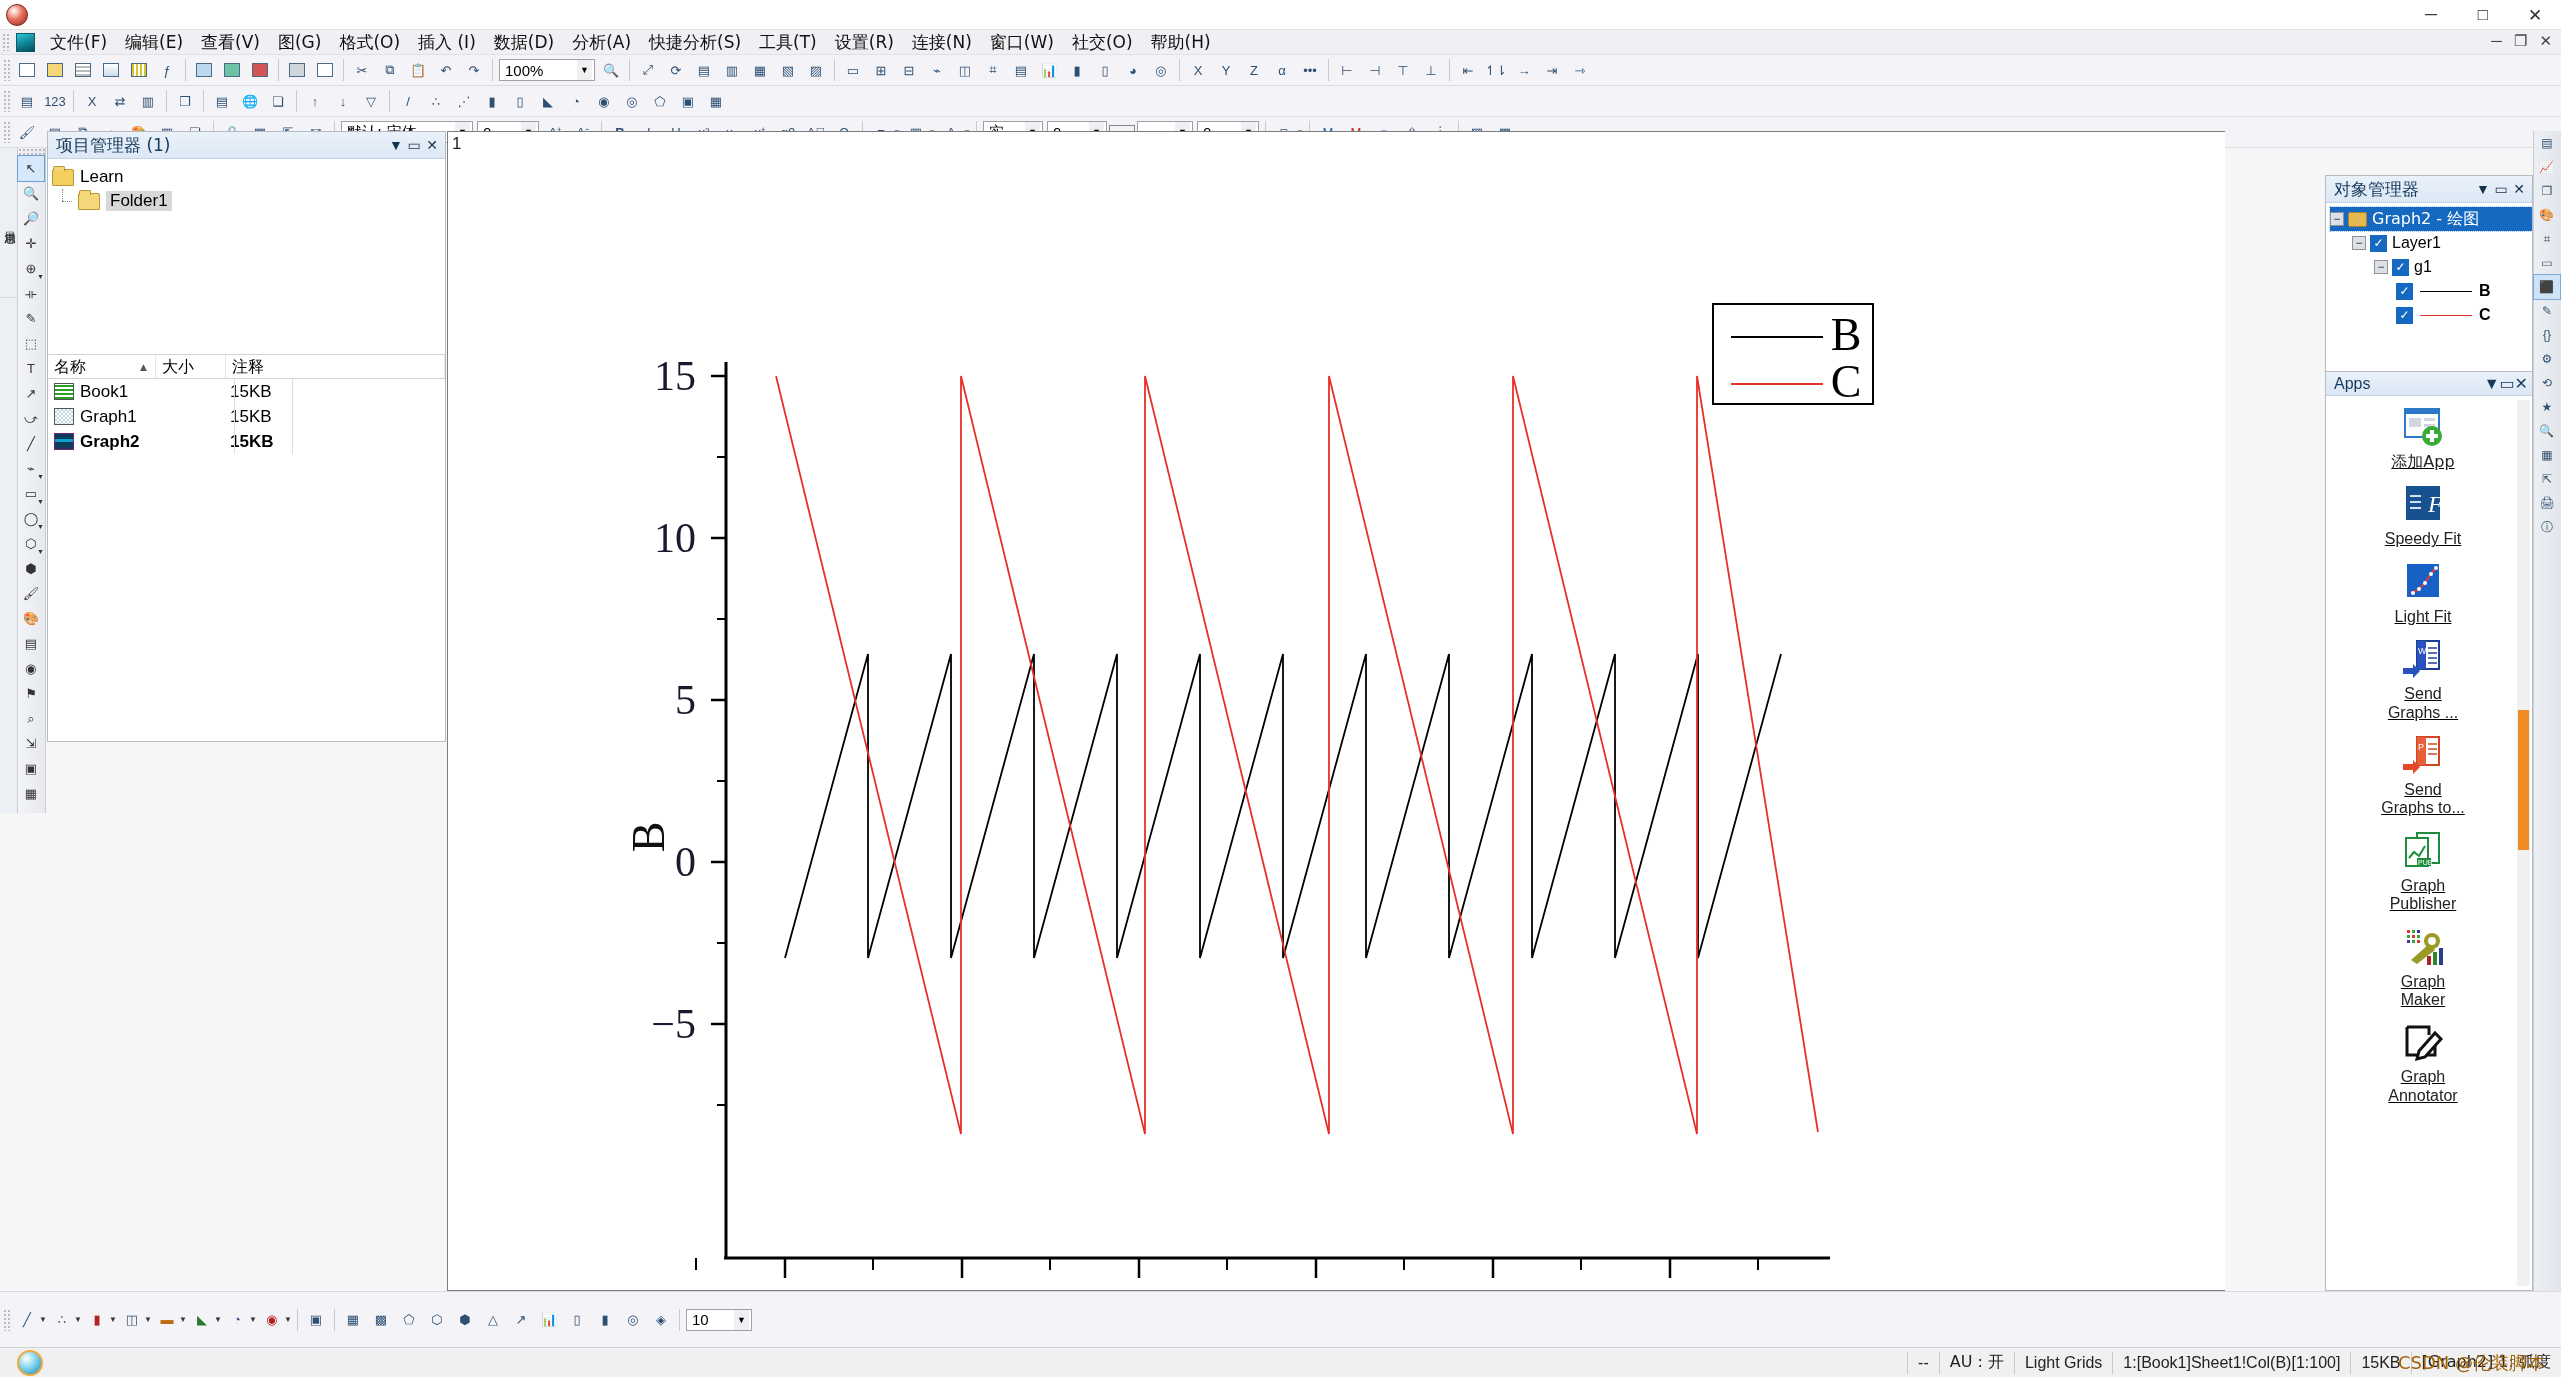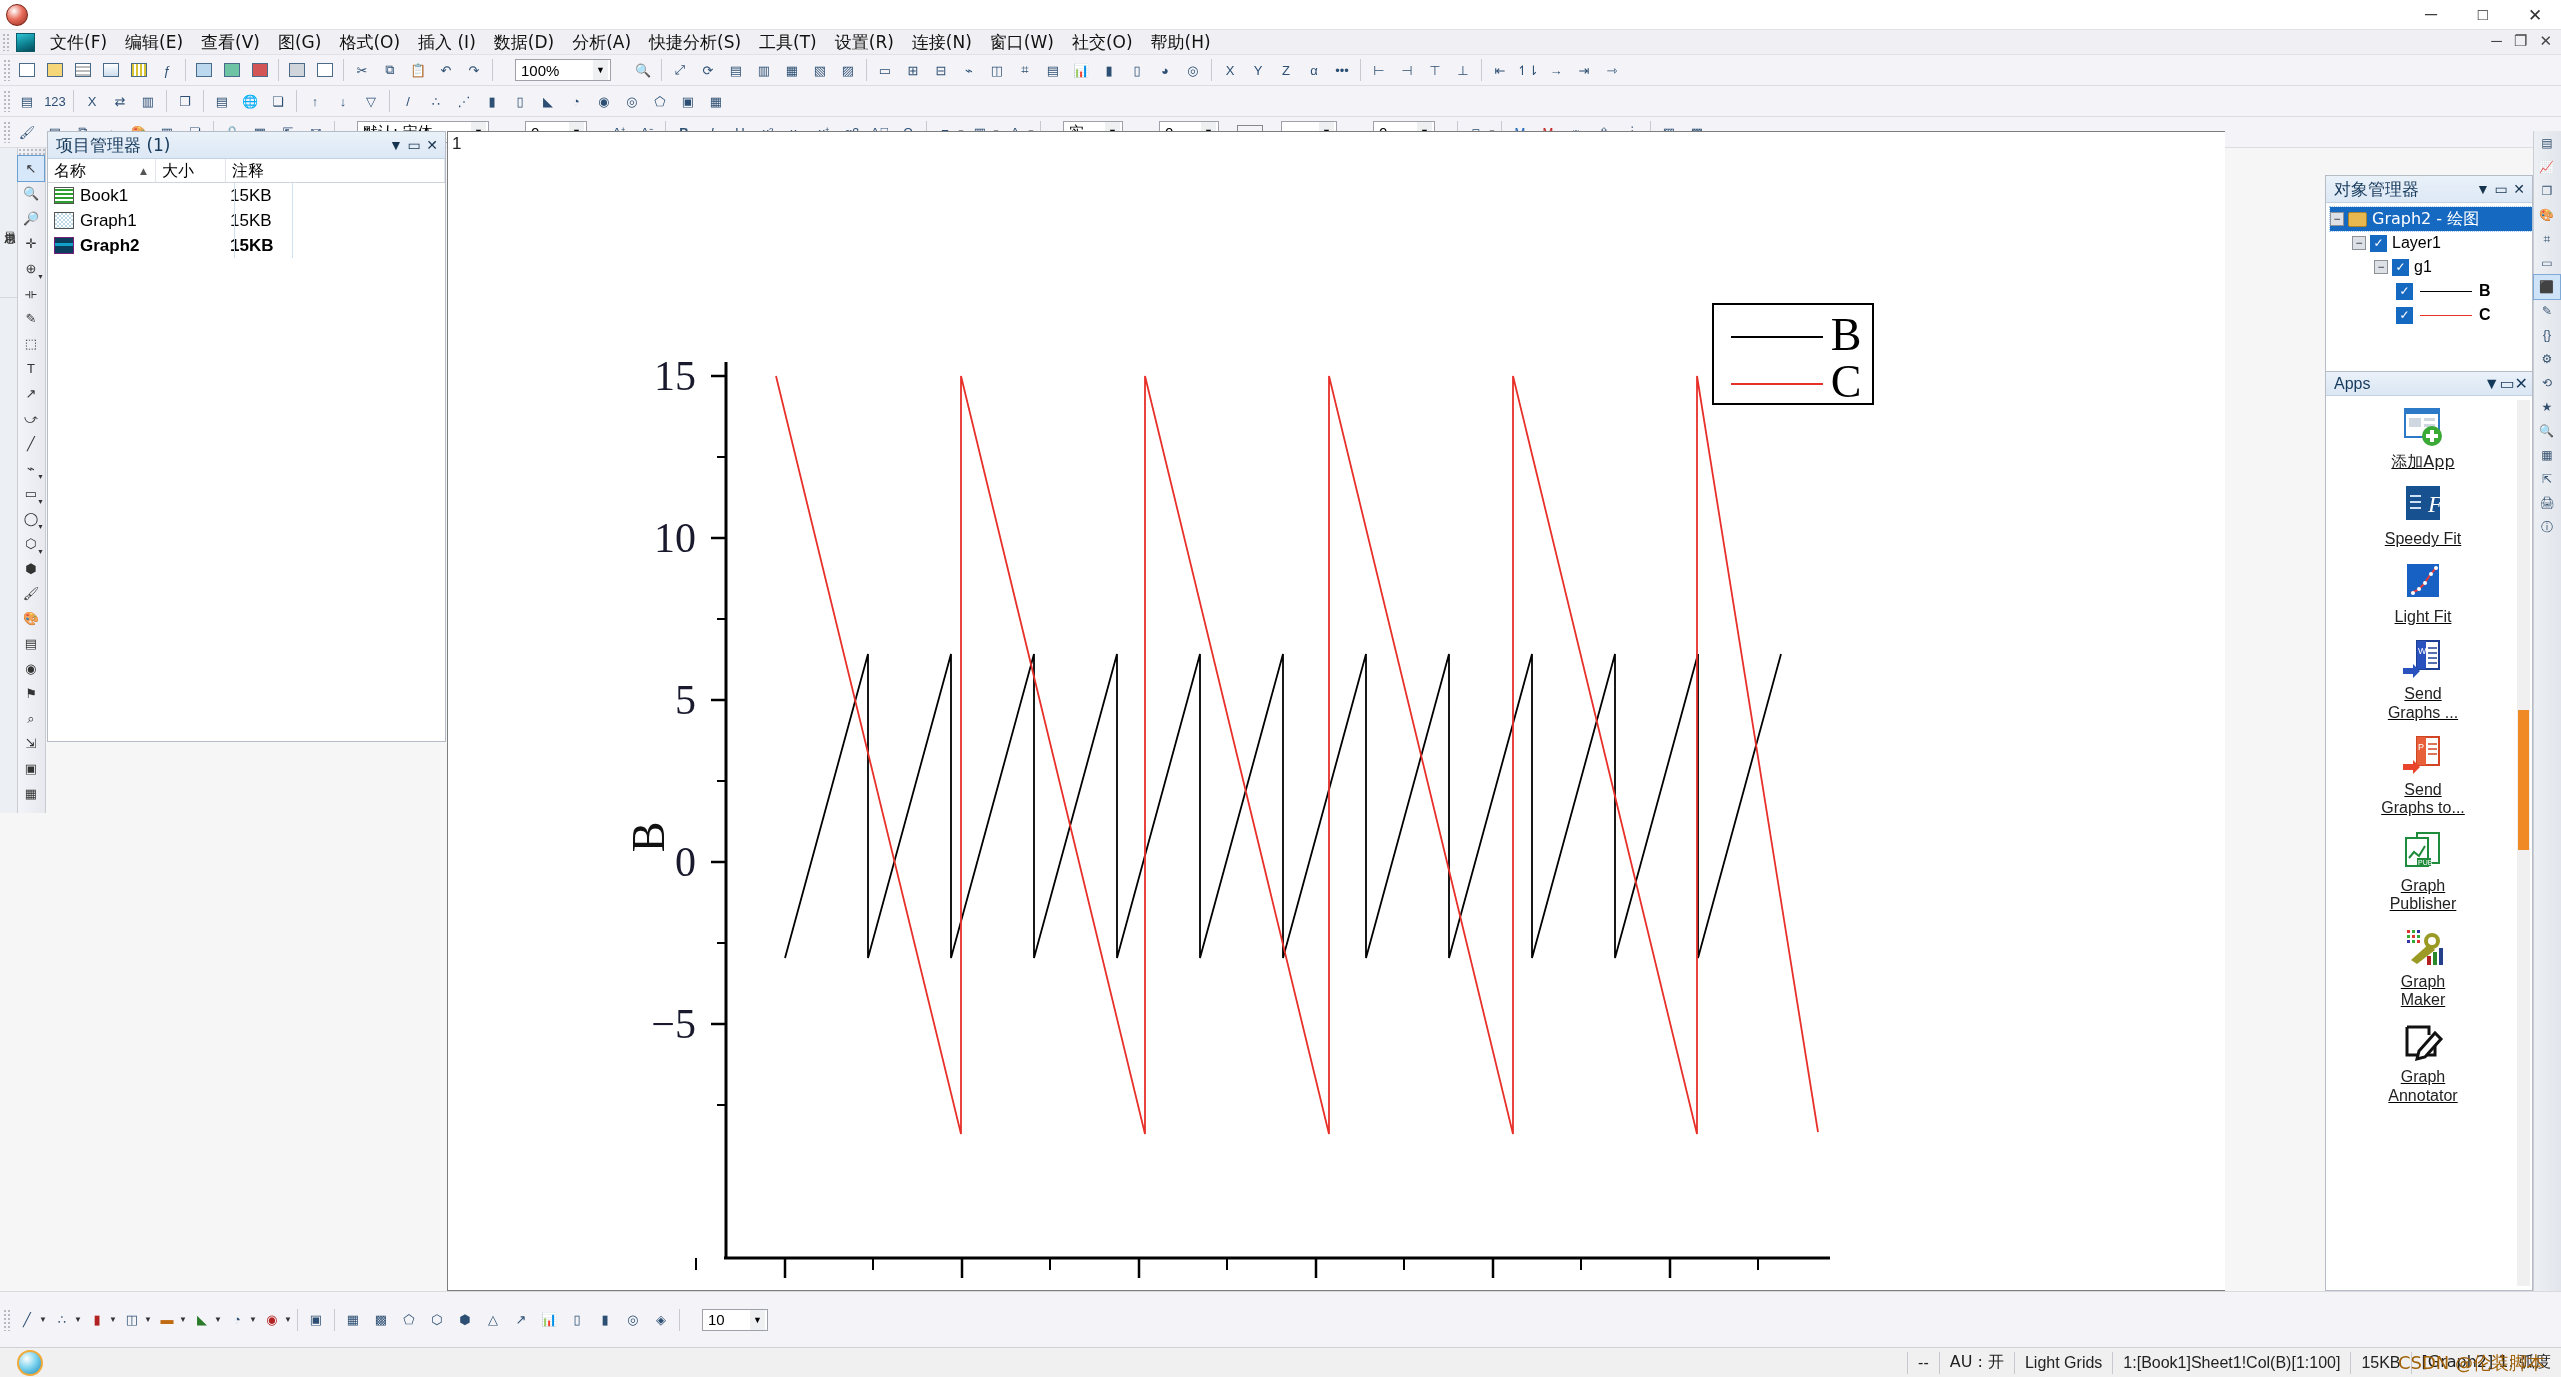--- a/index.html
+++ b/index.html
@@ -64,21 +64,21 @@
   .tbtn {
     width:26px; height:26px; margin:0 1px; flex:none; position:relative;
     display:flex; align-items:center; justify-content:center;
     font-size:13px; color:#2d4f73;
   }
   .tbtn .gl { display:block; width:16px; height:14px; border:1px solid #4a6a8a; background:#fff; }
   .tsep { width:1px; height:22px; background:#c9c9d2; margin:0 4px; flex:none; }
   .tdrop { width:9px; font-size:8px; color:#333; margin-left:-2px; }
   .combo {
     height:22px; border:1px solid #a0a0aa; background:#fff; display:flex;
-    align-items:center; padding:0 2px 0 5px; font-size:15px; margin:0 18px;
+    align-items:center; padding:0 2px 0 5px; font-size:15px; margin:0 2px;
   }
   .combo .cv { flex:1; white-space:nowrap; overflow:hidden; }
   .combo .ca { width:15px; height:20px; display:flex; align-items:center;
      justify-content:center; font-size:9px; background:#eef0f2; }
   .swatch { width:26px; height:14px; border:1px solid #888; }
 
   
   .lefttabs {
     position:absolute; left:0; top:148px; width:18px; height:665px;
     background:#eceff3; border-right:1px solid #c9ccd2;
@@ -499,20 +499,31 @@
   </div>
 
   <div class="projex">
     <div class="panel-head">
       <span class="ptitle cjk">项目管理器 (1)</span>
       <span class="pbtn">▼</span>
       <span class="pbtn">▭</span>
       <span class="pbtn">✕</span>
     </div>
 
+    <div class="tree">
+      <div class="trow">
+        <span class="folder open"></span>
+        <span class="lbl">Learn</span>
+      </div>
+      <div class="trow sel">
+        <span class="tindent"></span>
+        <span class="folder"></span>
+        <span class="lbl">Folder1</span>
+      </div>
+    </div>
 
     <div class="filehdr">
       <div class="fh-name cjk">
         <span>名称</span>
         <span class="sortarr">▲</span>
       </div>
       <div class="fh-size cjk">大小</div>
       <div class="fh-note cjk">注释</div>
     </div>
 

